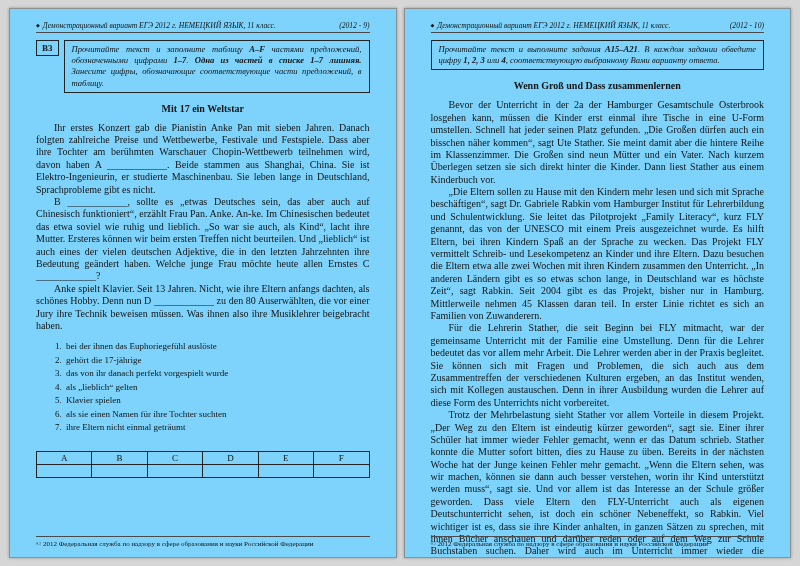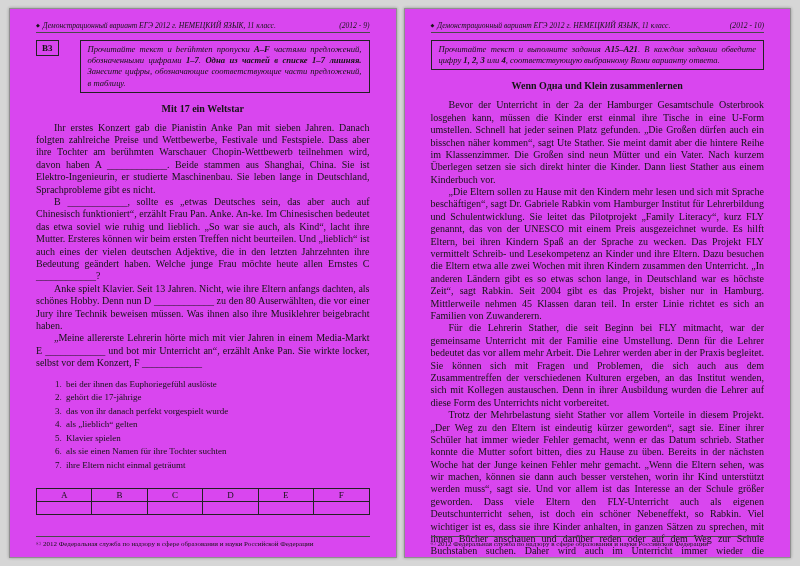--- a/index.html
+++ b/index.html
@@ -6,37 +6,37 @@
   html, body { margin: 0; padding: 0; }
   body {
     width: 800px; height: 566px;
     background: #d6d6d6;
     font-family: "Liberation Serif", "DejaVu Serif", serif;
     color: #141414;
     overflow: hidden;
   }
   .spread { display: flex; gap: 7px; padding: 8px 9px; height: 566px; }
   .page {
-    background: #d946ef;
+    background: #7dd3fc;
     border: 1px solid #8f8f8f;
     box-shadow: 0 0 3px rgba(0,0,0,.3);
     width: 388px; height: 550px;
     position: relative;
     padding: 12px 26px 30px 26px;
     overflow: hidden;
   }
   .page-header {
     display: flex; justify-content: space-between; align-items: flex-end;
     font-size: 7.6px; font-style: italic;
     border-bottom: 1px solid #4a4a4a;
     padding-bottom: 2px; margin-bottom: 7px;
   }
   .hdr-left { display: flex; align-items: center; gap: 3px; }
   .marker { font-size: 5px; font-style: normal; line-height: 1; }
-  .task-row { display: flex; align-items: stretch; gap: 21px; margin: 4px 0 8px 0; }
+  .task-row { display: flex; align-items: stretch; gap: 5px; margin: 4px 0 8px 0; }
   .task-label {
     border: 1.3px solid #222; font-weight: bold; font-size: 9px;
     padding: 2px 5px; align-self: flex-start;
   }
   .instruction-box {
     border: 1.3px solid #222; font-style: italic; font-size: 8.6px;
     line-height: 1.3; padding: 3px 7px; text-align: justify; flex: 1;
   }
   .instruction-box b { font-style: italic; }
   .text-title { text-align: center; font-size: 10px; font-weight: bold; margin: 10px 0 8px 0; }
@@ -67,30 +67,29 @@
       <span class="hdr-left">
         <span class="marker">◆</span>
         <span>Демонстрационный вариант ЕГЭ 2012 г. НЕМЕЦКИЙ ЯЗЫК, 11 класс.</span>
       </span>
       <span>(2012 - 9)</span>
     </header>
 
     <div class="task-row">
       <div class="task-label">В3</div>
       <div class="instruction-box">
-        <span>Прочитайте текст и berühmten пропуски </span><b>A–F</b><span> частями предложений, обозначенными цифрами </span><b>1–7</b><span>. </span><b>Одна из частей в списке 1–7 лишняя.</b><span> Занесите цифры, обозначающие соответствующие части предложений, в таблицу.</span>
+        <span>Прочитайте текст и заполните таблицу </span><b>A–F</b><span> частями предложений, обозначенными цифрами </span><b>1–7</b><span>. </span><b>Одна из частей в списке 1–7 лишняя.</b><span> Занесите цифры, обозначающие соответствующие части предложений, в таблицу.</span>
       </div>
     </div>
 
     <h2 class="text-title">Mit 17 ein Weltstar</h2>
 
     <p class="body-par">Ihr erstes Konzert gab die Pianistin Anke Pan mit sieben Jahren. Danach folgten zahlreiche Preise und Wettbewerbe, Festivale und Festspiele. Dass aber ihre Tochter am berühmten Warschauer Chopin-Wettbewerb teilnehmen wird, davon haben A ____________. Beide stammen aus Shanghai, China. Sie ist Elektro-Ingenieurin, er studierte Maschinenbau. Sie leben lange in Deutschland, Sprachprobleme gibt es nicht.</p>
     <p class="body-par">B ____________, sollte es „etwas Deutsches sein, das aber auch auf Chinesisch funktioniert“, erzählt Frau Pan. Anke. An-ke. Im Chinesischen bedeutet das etwa soviel wie ruhig und lieblich. „So war sie auch, als Kind“, lacht ihre Mutter. Ersteres können wir beim ersten Treffen nicht beurteilen. Und „lieblich“ ist auch eines der vielen deutschen Adjektive, die in den letzten Jahrzehnten ihre Bedeutung geändert haben. Welche junge Frau möchte heute allen Ernstes C ____________?</p>
     <p class="body-par">Anke spielt Klavier. Seit 13 Jahren. Nicht, wie ihre Eltern anfangs dachten, als schönes Hobby. Denn nun D ____________ zu den 80 Auserwählten, die vor einer Jury ihre Technik beweisen müssen. Was ihnen also ihre Musiklehrer beigebracht haben.</p>
-    <p class="body-par">„Meine allererste Lehrerin hörte mich mit vier Jahren in einem Media-Markt E ____________ und bot mir Unterricht an“, erzählt Anke Pan. Sie wirkte locker, selbst vor dem Konzert, F ____________</p>
 
     <ol class="options-list">
       <li>bei der ihnen das Euphoriegefühl auslöste</li>
       <li>gehört die 17-jährige</li>
       <li>das von ihr danach perfekt vorgespielt wurde</li>
       <li>als „lieblich“ gelten</li>
       <li>Klavier spielen</li>
       <li>als sie einen Namen für ihre Tochter suchten</li>
       <li>ihre Eltern nicht einmal geträumt</li>
     </ol>
@@ -125,21 +124,21 @@
         <span class="marker">◆</span>
         <span>Демонстрационный вариант ЕГЭ 2012 г. НЕМЕЦКИЙ ЯЗЫК, 11 класс.</span>
       </span>
       <span>(2012 - 10)</span>
     </header>
 
     <div class="instruction-box" style="margin:4px 0 8px 0;">
       <span>Прочитайте текст и выполните задания </span><b>А15–А21</b><span>. В каждом задании обведите цифру </span><b>1, 2, 3</b><span> или </span><b>4</b><span>, соответствующую выбранному Вами варианту ответа.</span>
     </div>
 
-    <h2 class="text-title">Wenn Одна und Klein zusammenlernen</h2>
+    <h2 class="text-title">Wenn Groß und Dass zusammenlernen</h2>
 
     <p class="body-par">Bevor der Unterricht in der 2a der Hamburger Gesamtschule Osterbrook losgehen kann, müssen die Kinder erst einmal ihre Tische in eine U-Form umstellen. Schnell hat jeder seinen Platz gefunden. „Die Großen dürfen auch ein bisschen näher kommen“, sagt Ute Stather. Sie meint damit aber die hintere Reihe im Klassenzimmer. Die Großen sind neun Mütter und ein Vater. Nach kurzem Überlegen setzen sie sich direkt hinter die Kinder. Dann liest Stather aus einem Kinderbuch vor.</p>
     <p class="body-par">„Die Eltern sollen zu Hause mit den Kindern mehr lesen und sich mit Sprache beschäftigen“, sagt Dr. Gabriele Rabkin vom Hamburger Institut für Lehrerbildung und Schulentwicklung. Sie leitet das Pilotprojekt „Family Literacy“, kurz FLY genannt, das von der UNESCO mit einem Preis ausgezeichnet wurde. Es hilft Eltern, bei ihren Kindern Spaß an der Sprache zu wecken. Das Projekt FLY vermittelt Schreib- und Lesekompetenz an Kinder und ihre Eltern. Dazu besuchen die Eltern etwa alle zwei Wochen mit ihren Kindern zusammen den Unterricht. „In anderen Ländern gibt es so etwas schon lange, in Deutschland war es höchste Zeit“, sagt Rabkin. Seit 2004 gibt es das Projekt, bisher nur in Hamburg. Mittlerweile nehmen 45 Klassen daran teil. In erster Linie richtet es sich an Familien von Zuwanderern.</p>
     <p class="body-par">Für die Lehrerin Stather, die seit Beginn bei FLY mitmacht, war der gemeinsame Unterricht mit der Familie eine Umstellung. Denn für die Lehrer bedeutet das vor allem mehr Arbeit. Die Lehrer werden aber in der Praxis begleitet. Sie können sich mit Fragen und Problemen, die sich auch aus dem Zusammentreffen der verschiedenen Kulturen ergeben, an das Institut wenden, sich mit Kollegen austauschen. Denn in ihrer Ausbildung wurden die Lehrer auf diese Form des Unterrichts nicht vorbereitet.</p>
     <p class="body-par">Trotz der Mehrbelastung sieht Stather vor allem Vorteile in diesem Projekt. „Der Weg zu den Eltern ist eindeutig kürzer geworden“, sagt sie. Einer ihrer Schüler hat immer wieder Fehler gemacht, wenn er das Datum schrieb. Stather konnte die Mutter sofort bitten, dies zu Hause zu üben. Bereits in der nächsten Woche hat der Junge keinen Fehler mehr gemacht. „Wenn die Eltern sehen, was wir machen, können sie dann auch besser verstehen, worin ihr Kind unterstützt werden muss“, sagt sie. Und vor allem ist das Interesse an der Schule größer geworden. Dass viele Eltern den FLY-Unterricht auch als eigenen Deutschunterricht sehen, ist doch ein schöner Nebeneffekt, so Rabkin. Viel wichtiger ist es, dass sie ihre Kinder anhalten, in ganzen Sätzen zu sprechen, mit ihnen Bücher anschauen und darüber reden oder auf dem Weg zur Schule Buchstaben suchen. Daher wird auch im Unterricht immer wieder die Muttersprache der Eltern einbezogen. „Wenn sie in ihrer Muttersprache</p>
 
     <footer class="page-footer">© 2012  Федеральная служба по надзору в сфере образования и науки Российской Федерации</footer>
   </section>
 
 </div>

